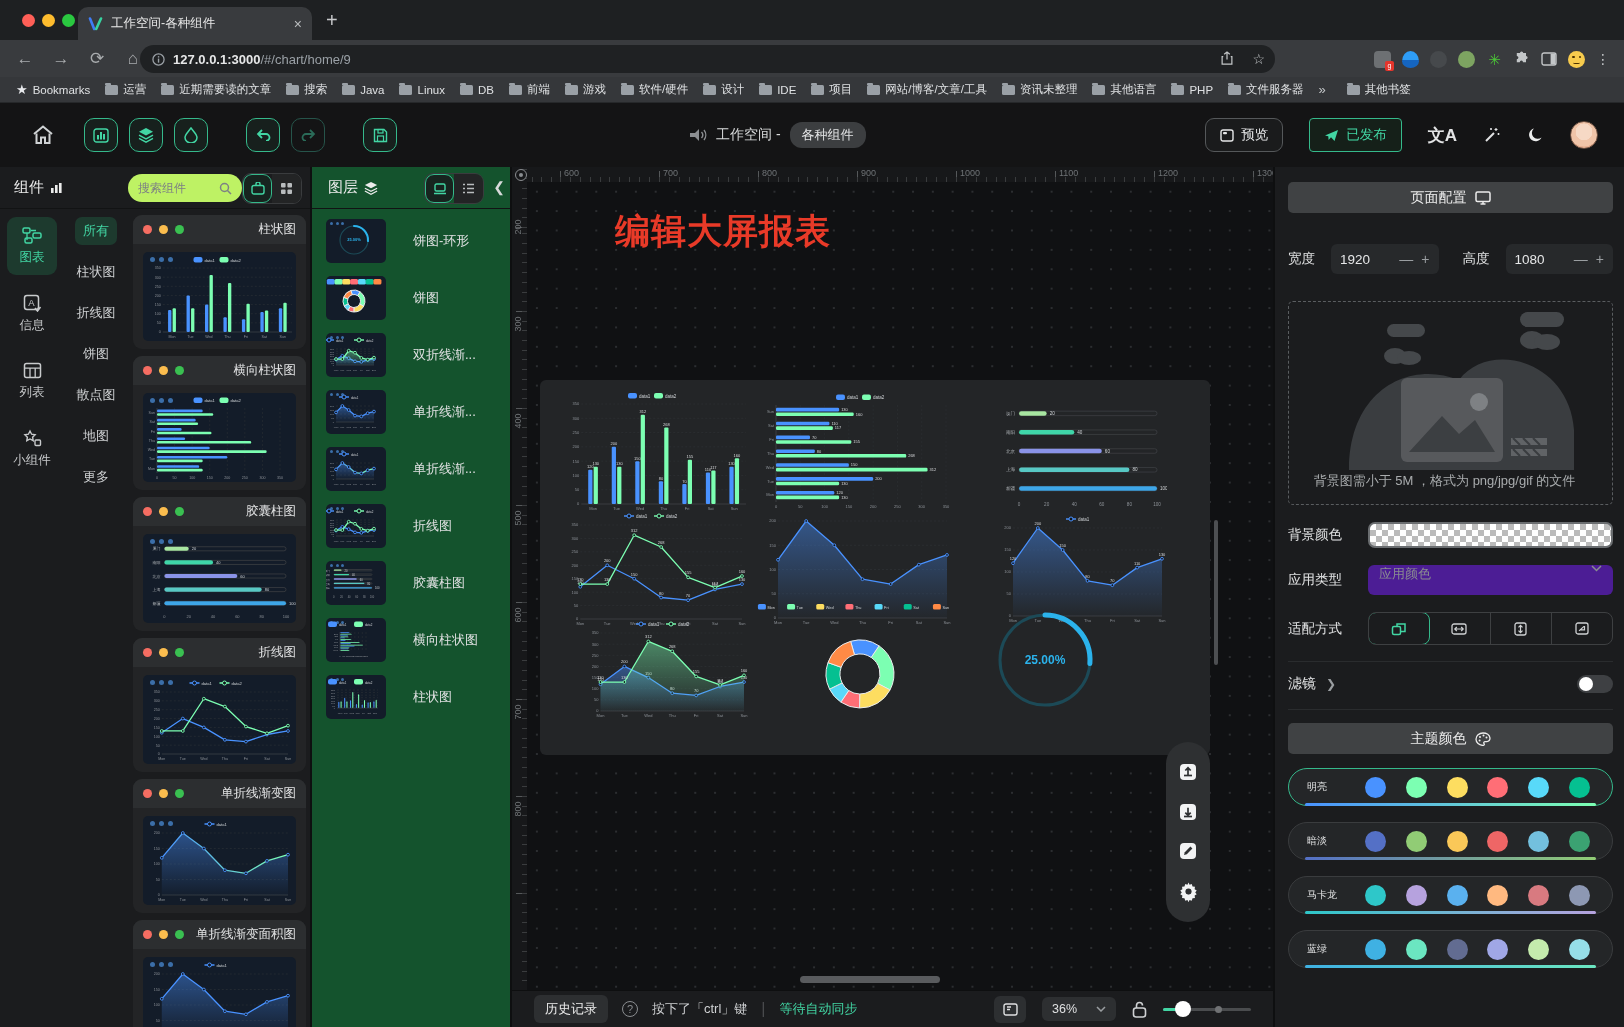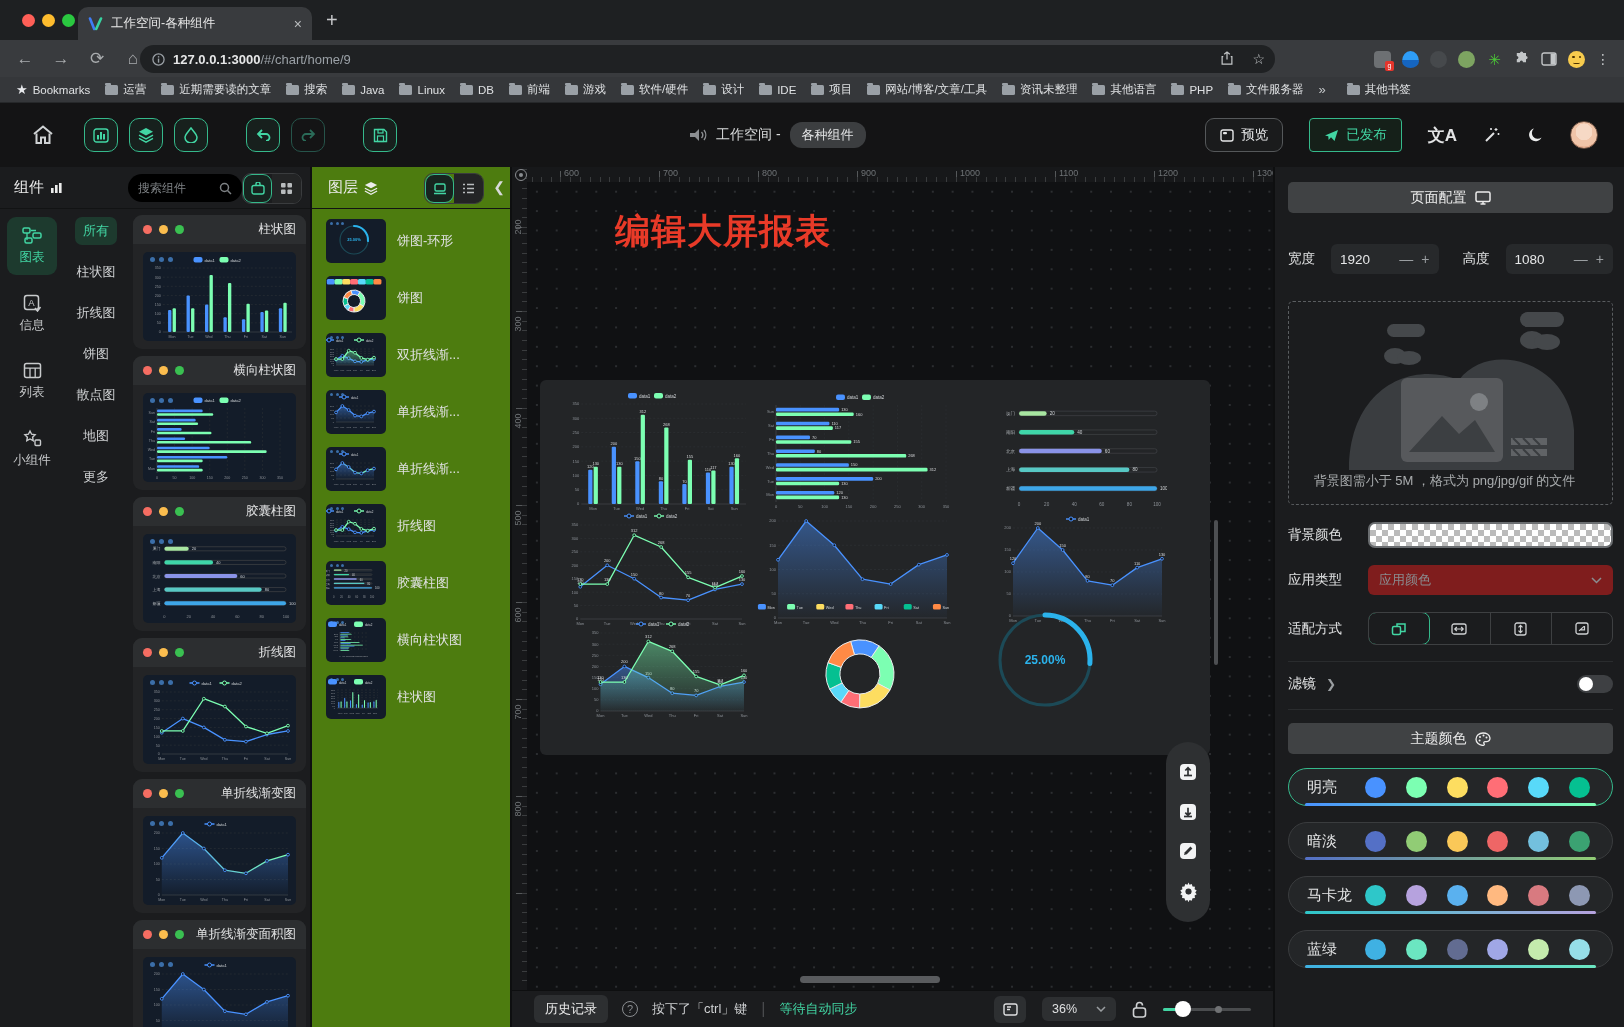--- a/index.html
+++ b/index.html
@@ -39,28 +39,28 @@
   .badge { background:#3c3e40; color:#e3e4e5; border-radius:12px; padding:4px 12px; font-size:13px; }
   .appbar-right { position:absolute; right:26px; display:flex; align-items:center; gap:26px; }
   .btn-preview { display:flex; align-items:center; gap:7px; border:1px solid #55585a; border-radius:9px; padding:7px 14px; color:#e6e7e8; font-size:13.5px; background:#1a1b1c; }
   .btn-publish { display:flex; align-items:center; gap:7px; border:1px solid #35b98b; border-radius:4px; padding:7px 14px; color:#42d6a4; font-size:13.5px; background:#152019; }
   .hdr-ico { color:#e3e4e5; font-size:17px; }
   .avatar { width:28px; height:28px; border-radius:50%; background:radial-gradient(circle at 50% 38%,#f6d9c5 0 40%,#f0c4a8 41% 70%,#e8b193 71%); border:1px solid #6b4f3f; }
 
   
   .main { position:absolute; left:0; top:167px; width:1624px; height:860px; display:flex; }
   .cpanel { width:312px; background:#1b1c1e; border-right:2px solid #0e0f10; position:relative; }
-  .lpanel { width:200px; background:#4d7c0f; border-right:2px solid #0e0f10; position:relative; }
+  .lpanel { width:200px; background:#14532d; border-right:2px solid #0e0f10; position:relative; }
   .canvas { flex:1; background:#101113; position:relative; overflow:hidden; }
   .rpanel { width:351px; background:#1b1c1e; border-left:2px solid #0e0f10; position:relative; }
 
   
   .cp-header { position:absolute; left:0; top:0; width:100%; height:42px; display:flex; align-items:center; border-bottom:1px solid #121314; }
   .cp-title { margin-left:14px; font-size:15px; color:#ececec; display:flex; gap:6px; align-items:center; }
-  .searchbox { position:absolute; left:128px; top:7px; width:114px; height:28px; background:#000000; border-radius:14px; display:flex; align-items:center; padding:0 10px; justify-content:space-between; }
+  .searchbox { position:absolute; left:128px; top:7px; width:114px; height:28px; background:#bef264; border-radius:14px; display:flex; align-items:center; padding:0 10px; justify-content:space-between; }
   .searchbox span { color:#7d8184; font-size:12px; }
   .toggle2 { position:absolute; right:8px; top:6px; display:flex; border:1px solid #3a3c3e; border-radius:9px; overflow:hidden; }
   .tg { width:29px; height:29px; display:flex; align-items:center; justify-content:center; color:#b9bcbe; background:#232425; }
   .tg.on { border:1px solid #35b98b; border-radius:9px; color:#42d6a4; background:#17241f; }
   .rail { position:absolute; left:0; top:42px; width:64px; bottom:0; display:flex; flex-direction:column; align-items:center; padding-top:8px; gap:10px; }
   .rail-item { width:50px; border-radius:9px; display:flex; flex-direction:column; align-items:center; gap:5px; padding:9px 0; color:#c8cacc; font-size:12.5px; }
   .rail-item.on { background:#1d3a2e; color:#42d6a4; }
   .cats { position:absolute; left:64px; top:42px; width:64px; bottom:0; display:flex; flex-direction:column; align-items:center; padding-top:8px; gap:13px; }
   .cat { font-size:13px; color:#cfd1d3; padding:5px 8px; border-radius:7px; white-space:nowrap; }
   .cat.on { background:#1d3a2e; color:#42d6a4; }
@@ -73,21 +73,21 @@
   .thumbpane { width:153px; height:89px; background:#131c29; border-radius:5px; position:relative; }
   .mini-dots { position:absolute; left:7px; top:5px; display:flex; gap:4px; }
   .mini-dots i { width:5px; height:5px; border-radius:50%; background:#3b6ea8; }
 
   
   .lp-header { position:absolute; left:0; top:0; width:100%; height:42px; display:flex; align-items:center; border-bottom:1px solid #121314; }
   .lp-title { margin-left:16px; font-size:15px; color:#ececec; display:flex; gap:6px; align-items:center; }
   .lp-toggle { position:absolute; right:26px; top:6px; display:flex; border:1px solid #3a3c3e; border-radius:9px; overflow:hidden; }
   .lp-collapse { position:absolute; right:5px; top:12px; color:#d8dadb; font-size:14px; }
   .layeritems { position:absolute; left:0; top:48px; width:100%; display:flex; flex-direction:column; gap:13px; padding:4px 14px; }
-  .layeritem { display:flex; align-items:center; gap:11px; }
+  .layeritem { display:flex; align-items:center; gap:27px; }
   .lthumb { width:60px; height:44px; background:#131c29; border-radius:5px; position:relative; flex:none; }
   .lname { font-size:13px; color:#e0e1e2; white-space:nowrap; }
 
   
   .ruler-h { position:absolute; left:0; top:0; right:0; height:15px; background:#17181a;
      background-image:repeating-linear-gradient(90deg,#3a3c3e 0 1px,transparent 1px 9.9px),repeating-linear-gradient(90deg,#55585a 0 1px,transparent 1px 99px); background-size:100% 5px,100% 11px; background-position:48px bottom,48px bottom; background-repeat:repeat-x; }
   .ruler-v { position:absolute; left:0; top:0; bottom:0; width:15px; background:#17181a;
      background-image:repeating-linear-gradient(0deg,#3a3c3e 0 1px,transparent 1px 9.7px),repeating-linear-gradient(0deg,#55585a 0 1px,transparent 1px 97px); background-size:5px 100%,11px 100%; background-position:right 61px,right 61px; background-repeat:repeat-y; }
   .rnum-h { position:absolute; top:1px; font-size:9px; color:#6f7376; }
   .rnum-v { position:absolute; left:-2px; font-size:9px; color:#6f7376; transform:rotate(-90deg); }
@@ -125,36 +125,36 @@
   .stepper .val { font-size:13.5px; color:#e6e7e8; flex:1; }
   .stepper .pm { color:#9a9ea1; font-size:14px; }
   .uploader { margin-top:27px; height:204px; border:1.5px dashed #5a5d60; border-radius:5px; position:relative; overflow:hidden; }
   .cloud { position:absolute; background:#45484b; border-radius:10px; }
   .cloud:before,.cloud:after { content:""; position:absolute; background:#45484b; border-radius:50%; }
   .up-hint { position:absolute; left:0; right:12px; bottom:14px; text-align:center; font-size:13px; color:#a9acae; }
   .cfgrow { display:flex; align-items:center; margin-top:17px; gap:12px; }
   .cfgrow > label { width:68px; font-size:13.5px; color:#e0e1e2; flex:none; }
   .swatch { flex:1; height:26px; border-radius:7px; border:2px solid #6a6d70;
      background-image:linear-gradient(45deg,#bbb 25%,transparent 25%,transparent 75%,#bbb 75%),linear-gradient(45deg,#bbb 25%,#fff 25%,#fff 75%,#bbb 75%); background-size:12px 12px; background-position:0 0,6px 6px; background-color:#fff; }
-  .select { flex:1; height:30px; background:#7f1d1d; border-radius:6px; display:flex; align-items:center; padding:0 11px; justify-content:space-between; color:#8a8d90; font-size:13px; }
+  .select { flex:1; height:30px; background:#4c1d95; border-radius:6px; display:flex; align-items:flex-start; padding:0 11px; justify-content:space-between; color:#8a8d90; font-size:13px; }
   .gbtn { flex:1; height:30px; background:#26282a; border-radius:6px; color:#8f9295; font-size:13px; display:flex; align-items:center; justify-content:center; }
   .seg { flex:1; display:flex; border:1px solid #3e4042; border-radius:8px; overflow:hidden; height:33px; }
   .seg > div { flex:1; display:flex; align-items:center; justify-content:center; color:#cfd1d3; border-right:1px solid #3e4042; }
   .seg > div:last-child { border-right:none; }
   .seg > div.on { border:1px solid #35b98b; border-radius:8px; color:#42d6a4; margin:-1px; }
   .hr { height:1px; background:#2a2c2e; margin-top:16px; }
   .filterrow { display:flex; align-items:center; margin-top:13px; }
   .filterrow .fl { font-size:14px; color:#e0e1e2; }
   .filterrow .ch { color:#9a9ea1; margin-left:10px; font-size:12px; }
   .switch { margin-left:auto; width:36px; height:18px; background:#3e4043; border-radius:10px; position:relative; }
   .switch:after { content:""; position:absolute; left:2px; top:2px; width:14px; height:14px; background:#fff; border-radius:50%; }
   .themes { margin-top:14px; display:flex; flex-direction:column; gap:16px; }
   .themerow { height:38px; border:1px solid #3a3c3e; background:#242628; border-radius:19px; display:flex; align-items:center; padding:0 18px; gap:0; position:relative; }
   .themerow.on { border-color:#35b98b; }
-  .themerow .tname { font-size:15px; color:#e3e4e5; width:58px; flex:none; }
+  .themerow .tname { font-size:10px; color:#e3e4e5; width:58px; flex:none; }
   .tdots { flex:1; display:flex; justify-content:space-between; padding-right:4px; }
   .tdot { width:21px; height:21px; border-radius:50%; }
   .tgrad { position:absolute; left:16px; right:16px; bottom:-1px; height:3px; border-radius:2px; }
 
   svg text { font-family:"Liberation Sans","DejaVu Sans",sans-serif; }
 </style>
 </head>
 <body>
 
 <div class="page">

